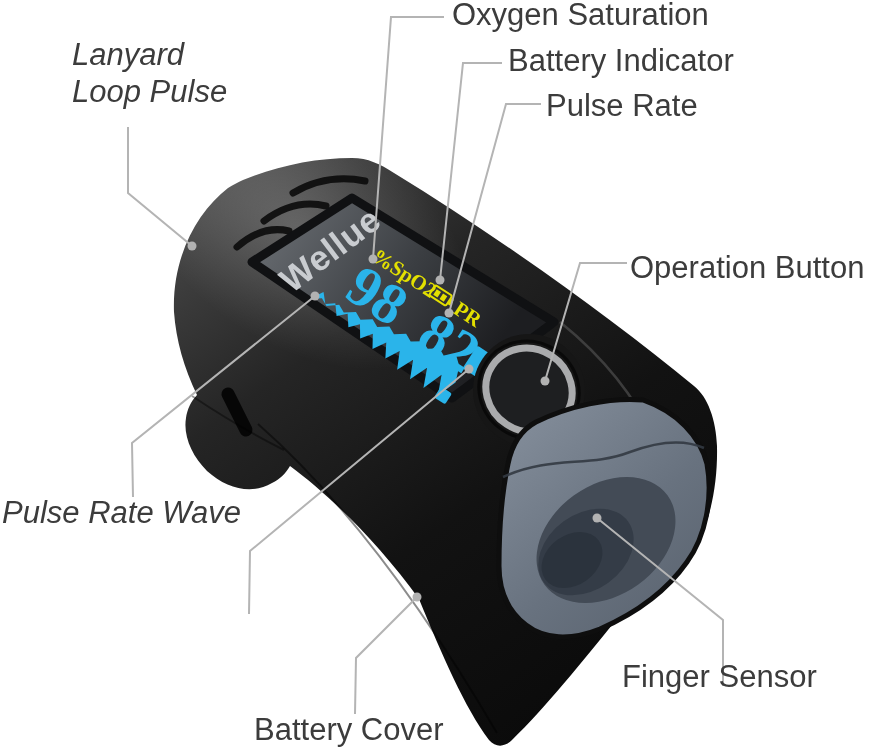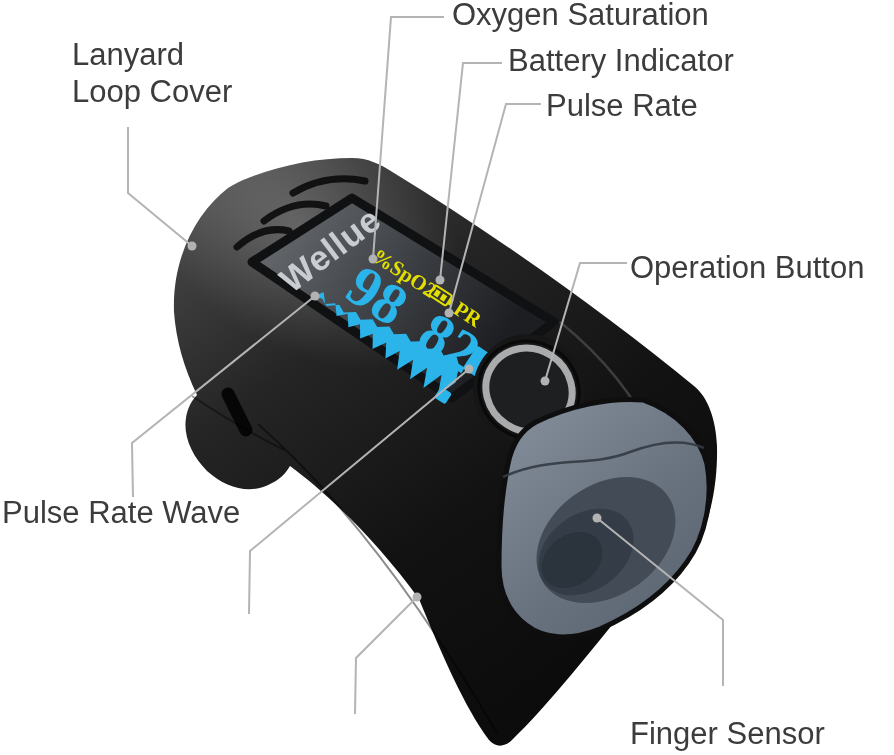--- a/index.html
+++ b/index.html
@@ -154,31 +154,32 @@
       <circle cx="440" cy="280" r="4.5"></circle>
       <circle cx="449" cy="313" r="4.5"></circle>
       <circle cx="545" cy="381" r="4.5"></circle>
       <circle cx="315" cy="296" r="4.5"></circle>
       <circle cx="469" cy="369" r="4.5"></circle>
       <circle cx="417" cy="597" r="4.5"></circle>
       <circle cx="597" cy="518" r="4.5"></circle>
     </g>
   </svg>
 
-  <div class="label" style="left:72px;top:36px;">
+  <div class="label" style="left:72px;top:36px;font-style:italic;">
     <span class="ln">Lanyard</span>
-    <span class="ln">Loop Cover</span>
+    <span class="ln">Loop Pulse</span>
   </div>
 
   <div class="label" style="left:452px;top:-4px;">Oxygen Saturation</div>
 
   <div class="label" style="left:546px;top:87px;">Pulse Rate</div>
 
   <div class="label" style="left:508px;top:42px;">Battery Indicator</div>
 
   <div class="label" style="left:630px;top:249px;">Operation Button</div>
 
-  <div class="label" style="left:2px;top:494px;">Pulse Rate Wave</div>
+  <div class="label" style="left:2px;top:494px;font-style:italic;">Pulse Rate Wave</div>
 
 
+  <div class="label" style="left:254px;top:711px;">Battery Cover</div>
 
-  <div class="label" style="left:622px;top:715px;margin-left:8px;">Finger Sensor</div>
+  <div class="label" style="left:622px;top:658px;">Finger Sensor</div>
 </div>
 
 </body></html>

